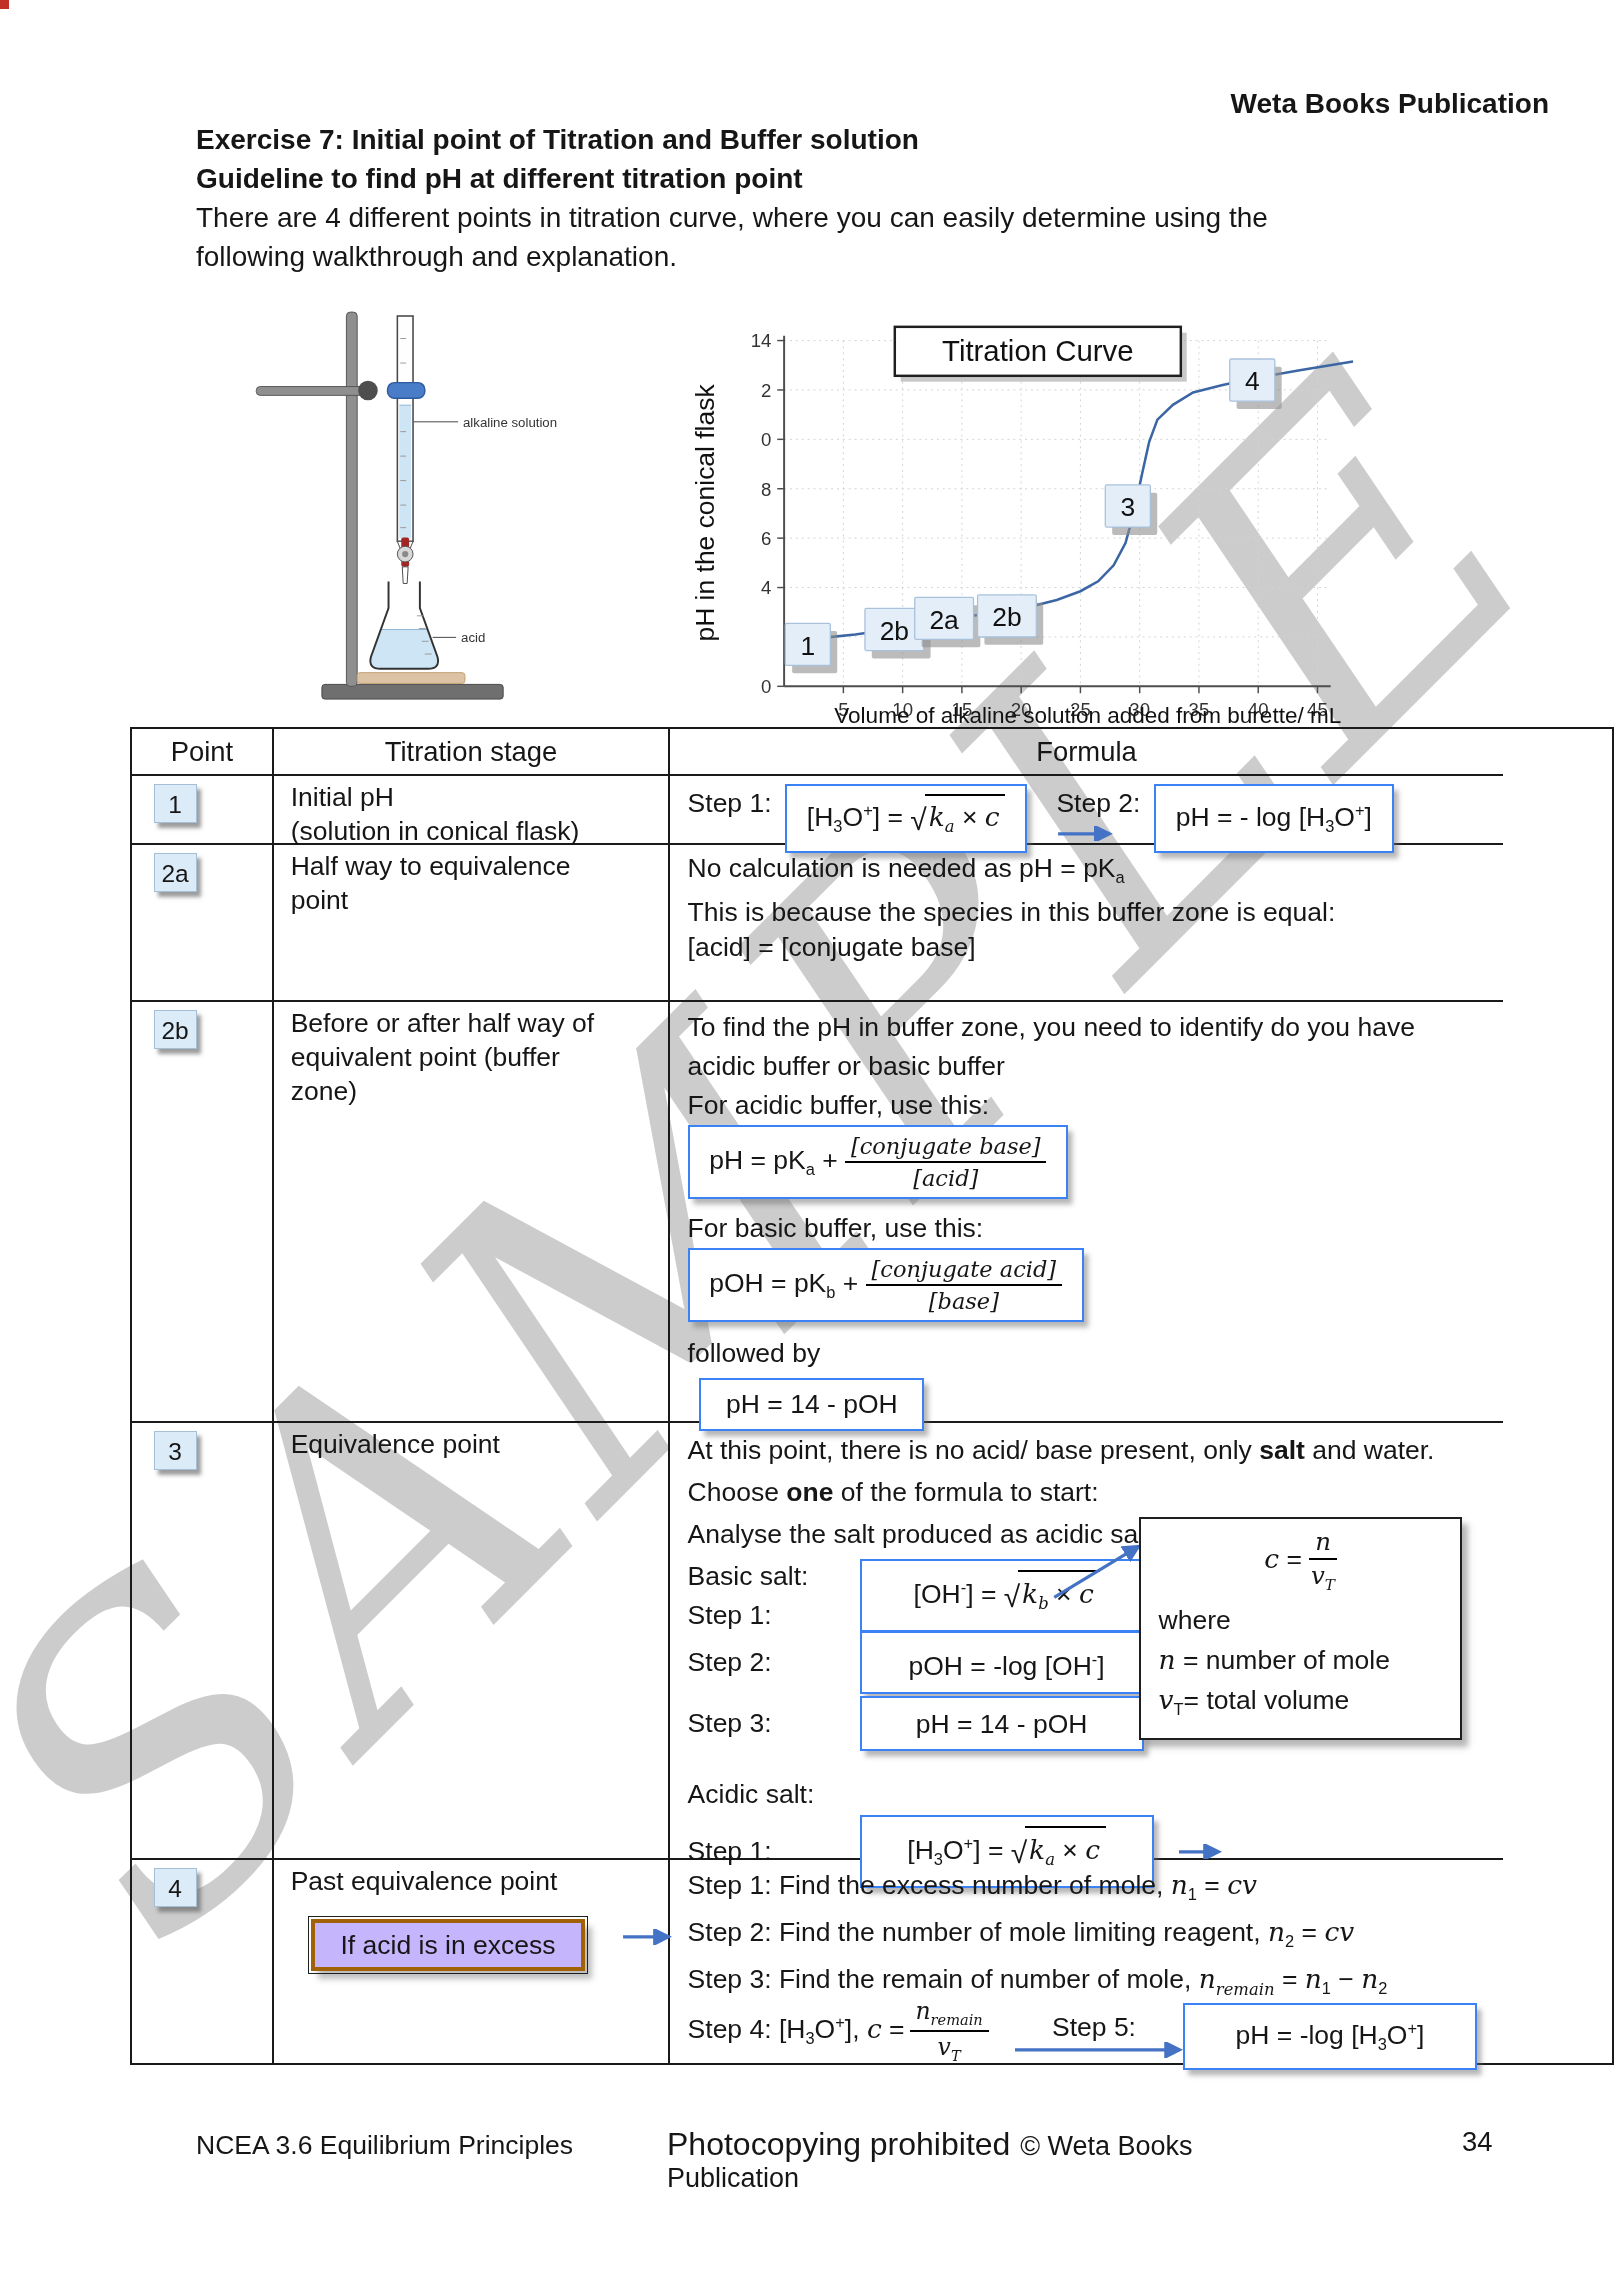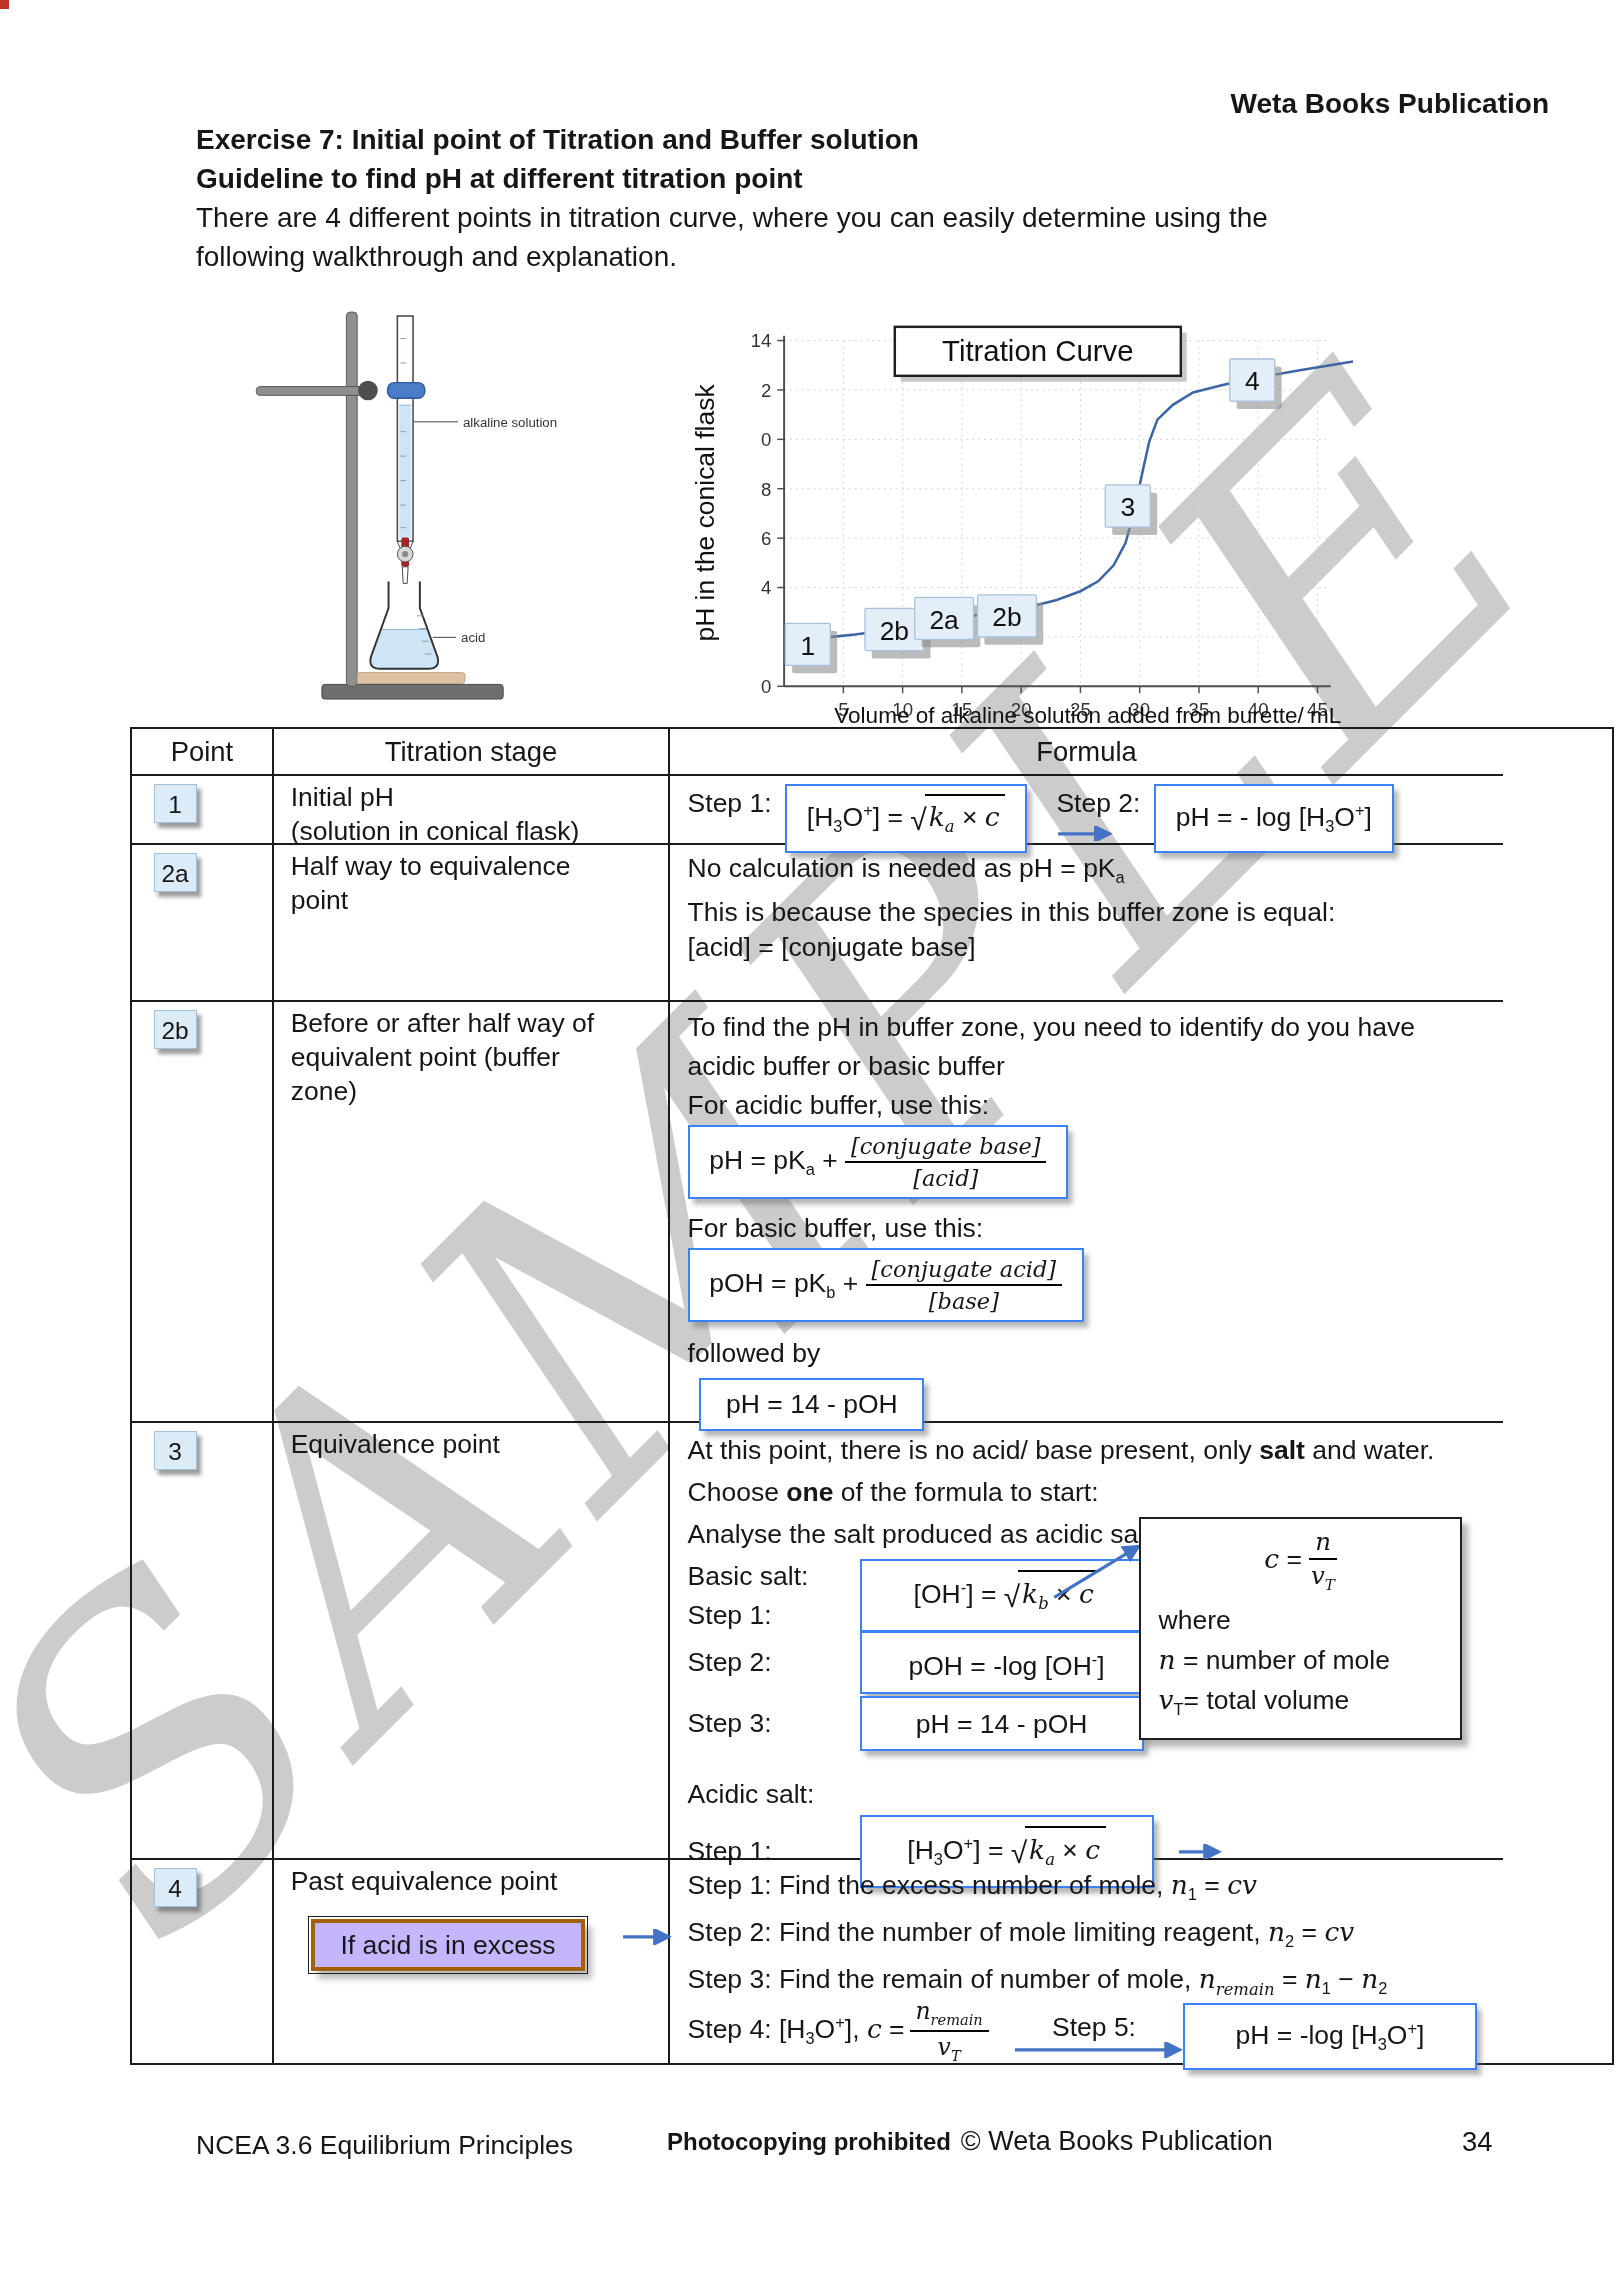--- a/index.html
+++ b/index.html
@@ -70,21 +70,21 @@
      padding:4.9px 25.5px;white-space:nowrap}
   .r4arrow{position:absolute;left:349px;top:69px}
   .step4row{position:absolute;left:17.6px;top:137px;display:flex;align-items:center;gap:5px}
   .step5lbl{position:absolute;left:382px;top:149px}
   .r4longarrow{position:absolute;left:345px;top:182px}
   .phbox4{position:absolute;left:513px;top:143px;min-width:294px}
   
   .footer{left:0;top:2122px;width:1292px;height:59px}
   .f-left{position:absolute;left:196px;top:7.8px;font-size:26.5px}
   .f-center{position:absolute;left:667px;top:3.9px}
-  .f-center .b{font-size:24px;font-weight:bold}
+  .f-center .b{font-size:32px;font-weight:normal}
   .f-center .r{font-size:27px;margin-left:9.8px}
   .f-page{position:absolute;left:1462px;top:3.9px;font-size:27.4px}
 </style>
 </head>
 <body>
 
 <div class="page">
 
   <svg width="0" height="0" style="position:absolute" aria-hidden="true">
     <defs>

